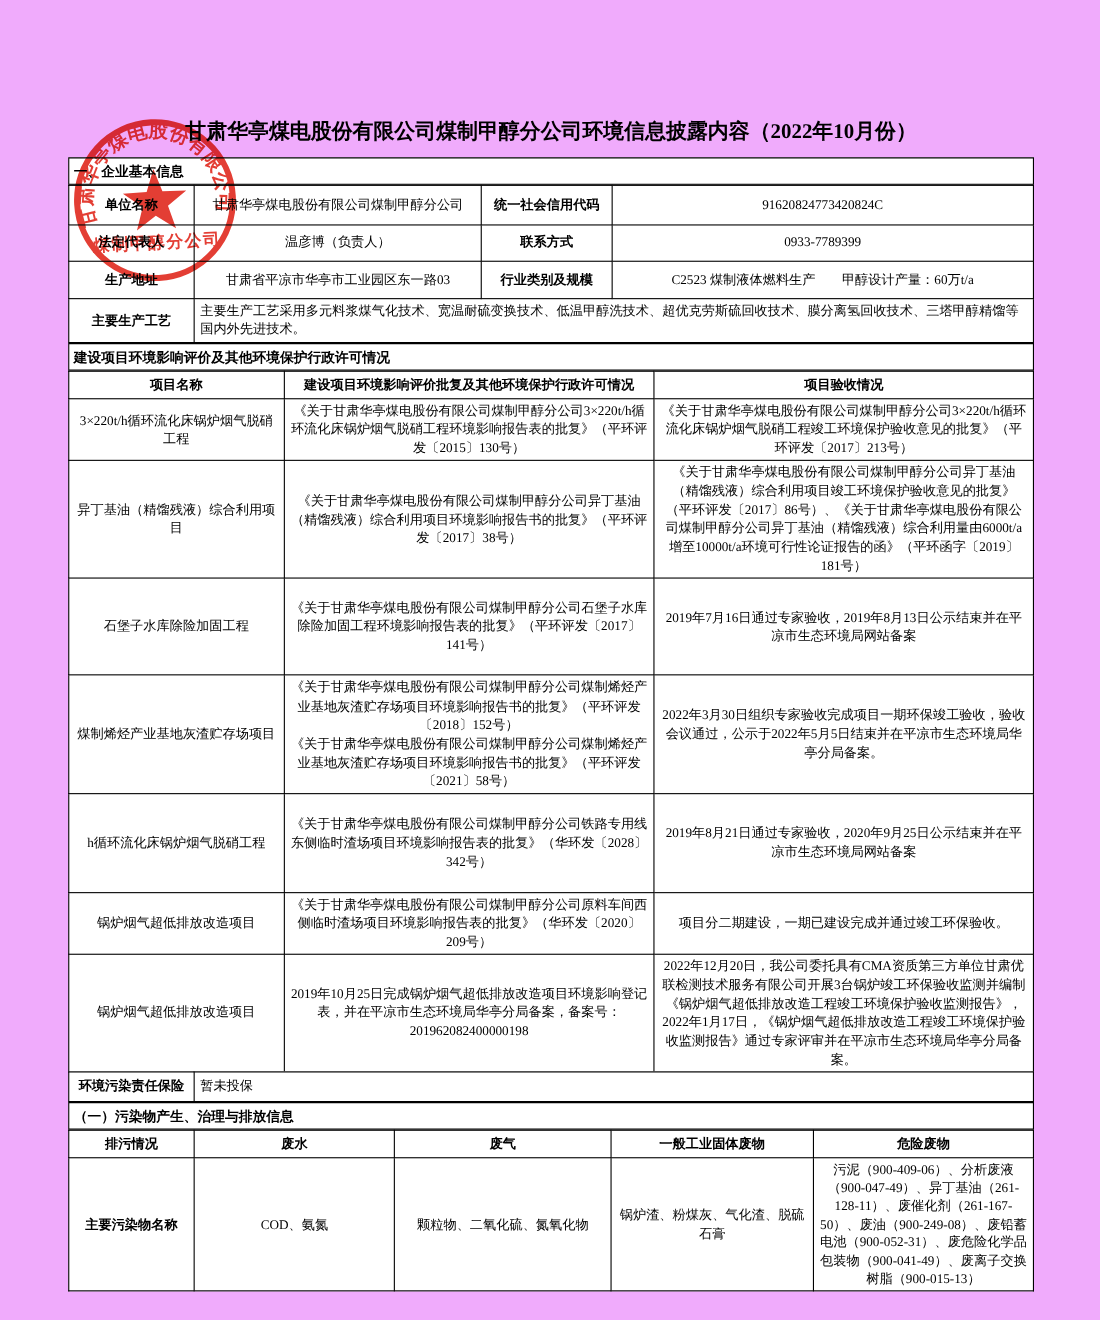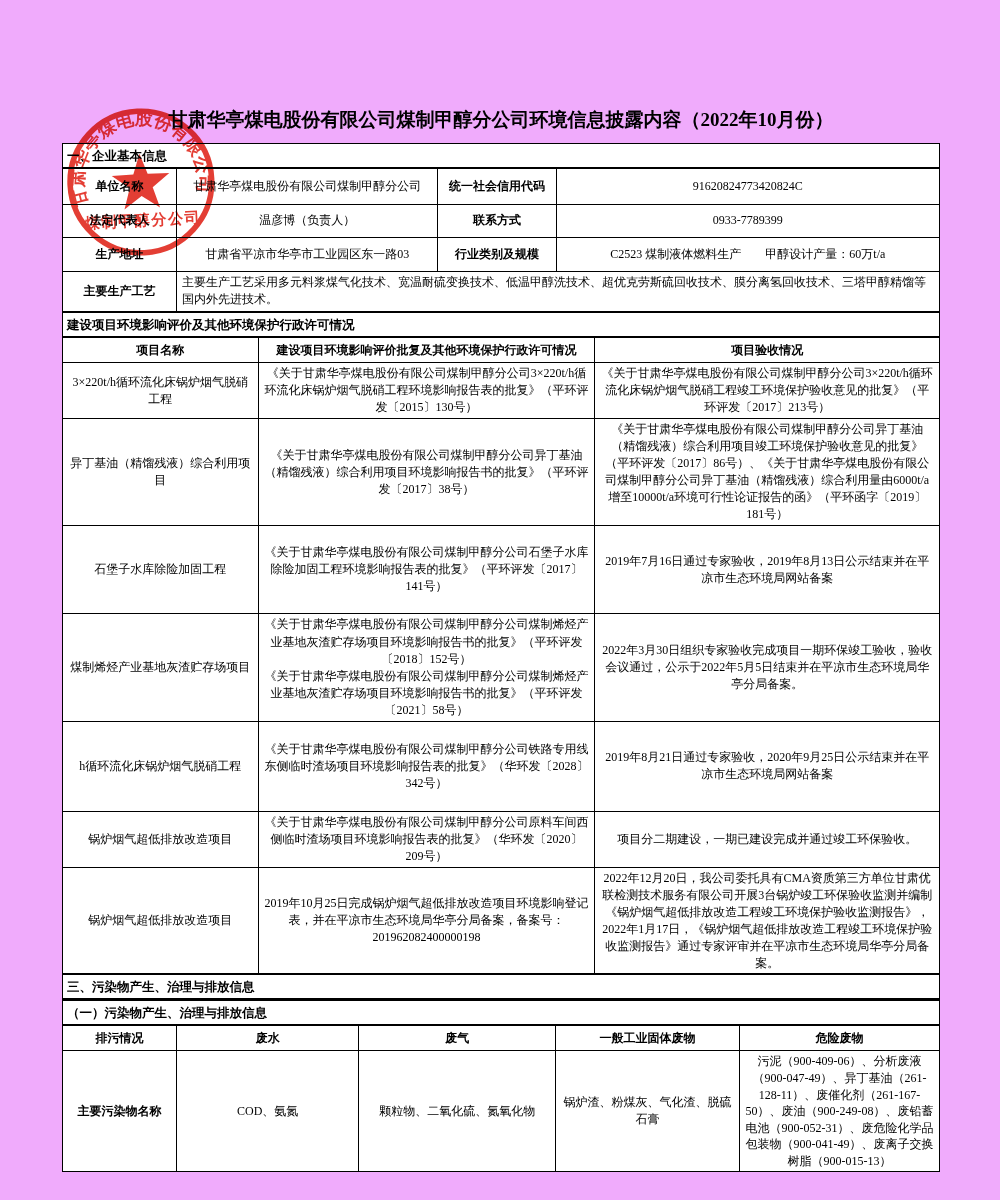--- a/index.html
+++ b/index.html
@@ -125,24 +125,27 @@
       </tr>
     </tbody>
       </table>
 
     <table class="blk grid ti">
       <colgroup>
           <col style="width:13%">
           <col style="width:87%">
         </colgroup>
       <tbody>
+      <tr>
+        <td class="lbl">环境污染责任保险</td>
+        <td class="left">暂未投保</td>
+      </tr>
     </tbody>
       </table>
 
-    <div class="blk band">三、污染物产生、治理与排放信息</div>
     <div class="blk band">（一）污染物产生、治理与排放信息</div>
 
     <table class="blk grid t3">
       <colgroup>
           <col style="width:13%">
           <col style="width:20.8%">
           <col style="width:22.4%">
           <col style="width:21%">
           <col style="width:22.8%">
         </colgroup>

